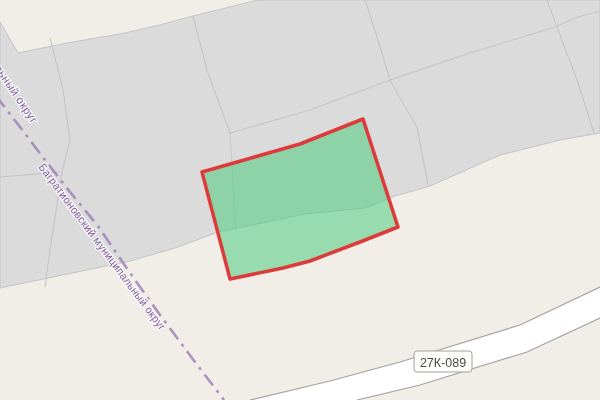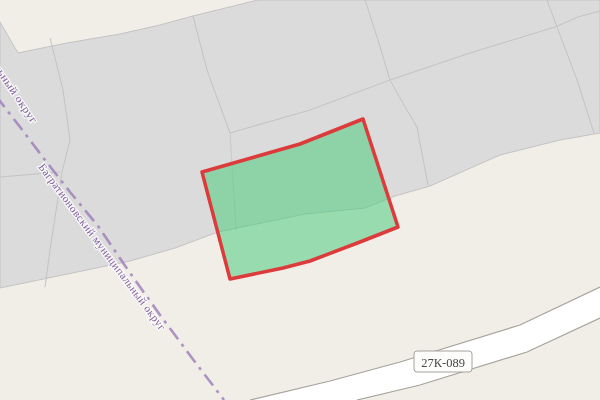--- a/index.html
+++ b/index.html
@@ -1,21 +1,21 @@
 <!DOCTYPE html>
 <html><head>
 <meta charset="utf-8">
 <style>
   html, body { margin: 0; padding: 0; background: #f1eee8; }
   #map-frame {
     position: relative;
     width: 600px;
     height: 400px;
     overflow: hidden;
-    font-family: Liberation Serif, serif;
+    font-family: Liberation Sans, sans-serif;
   }
   svg { display: block; }
 
   .parcel-area { stroke-width: 1; }
   .parcel-line { fill: none; stroke-width: 1; }
   .parcel-line-faint { fill: none; stroke: rgba(120,120,120,0.18); stroke-width: 1; }
 
   .admin-line {
     fill: none;
     stroke-width: 2.6;

